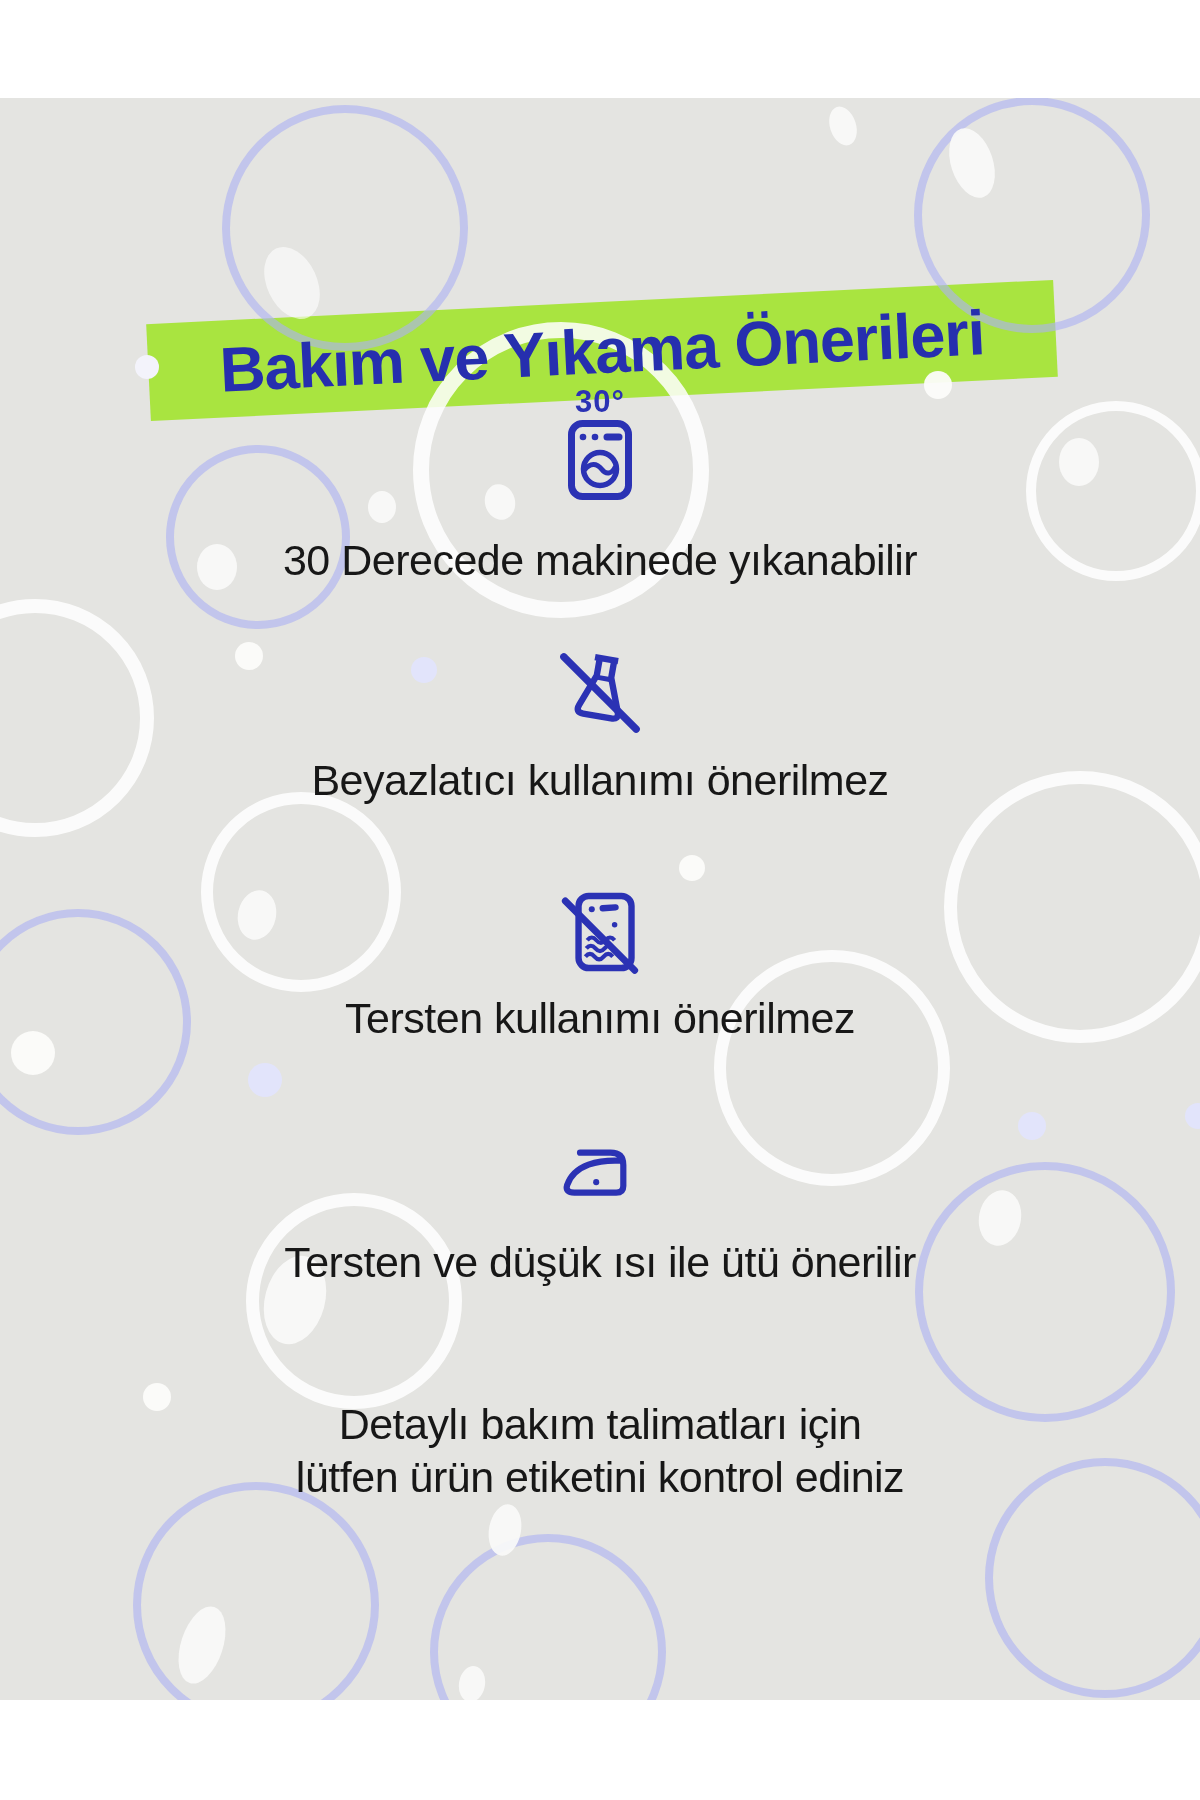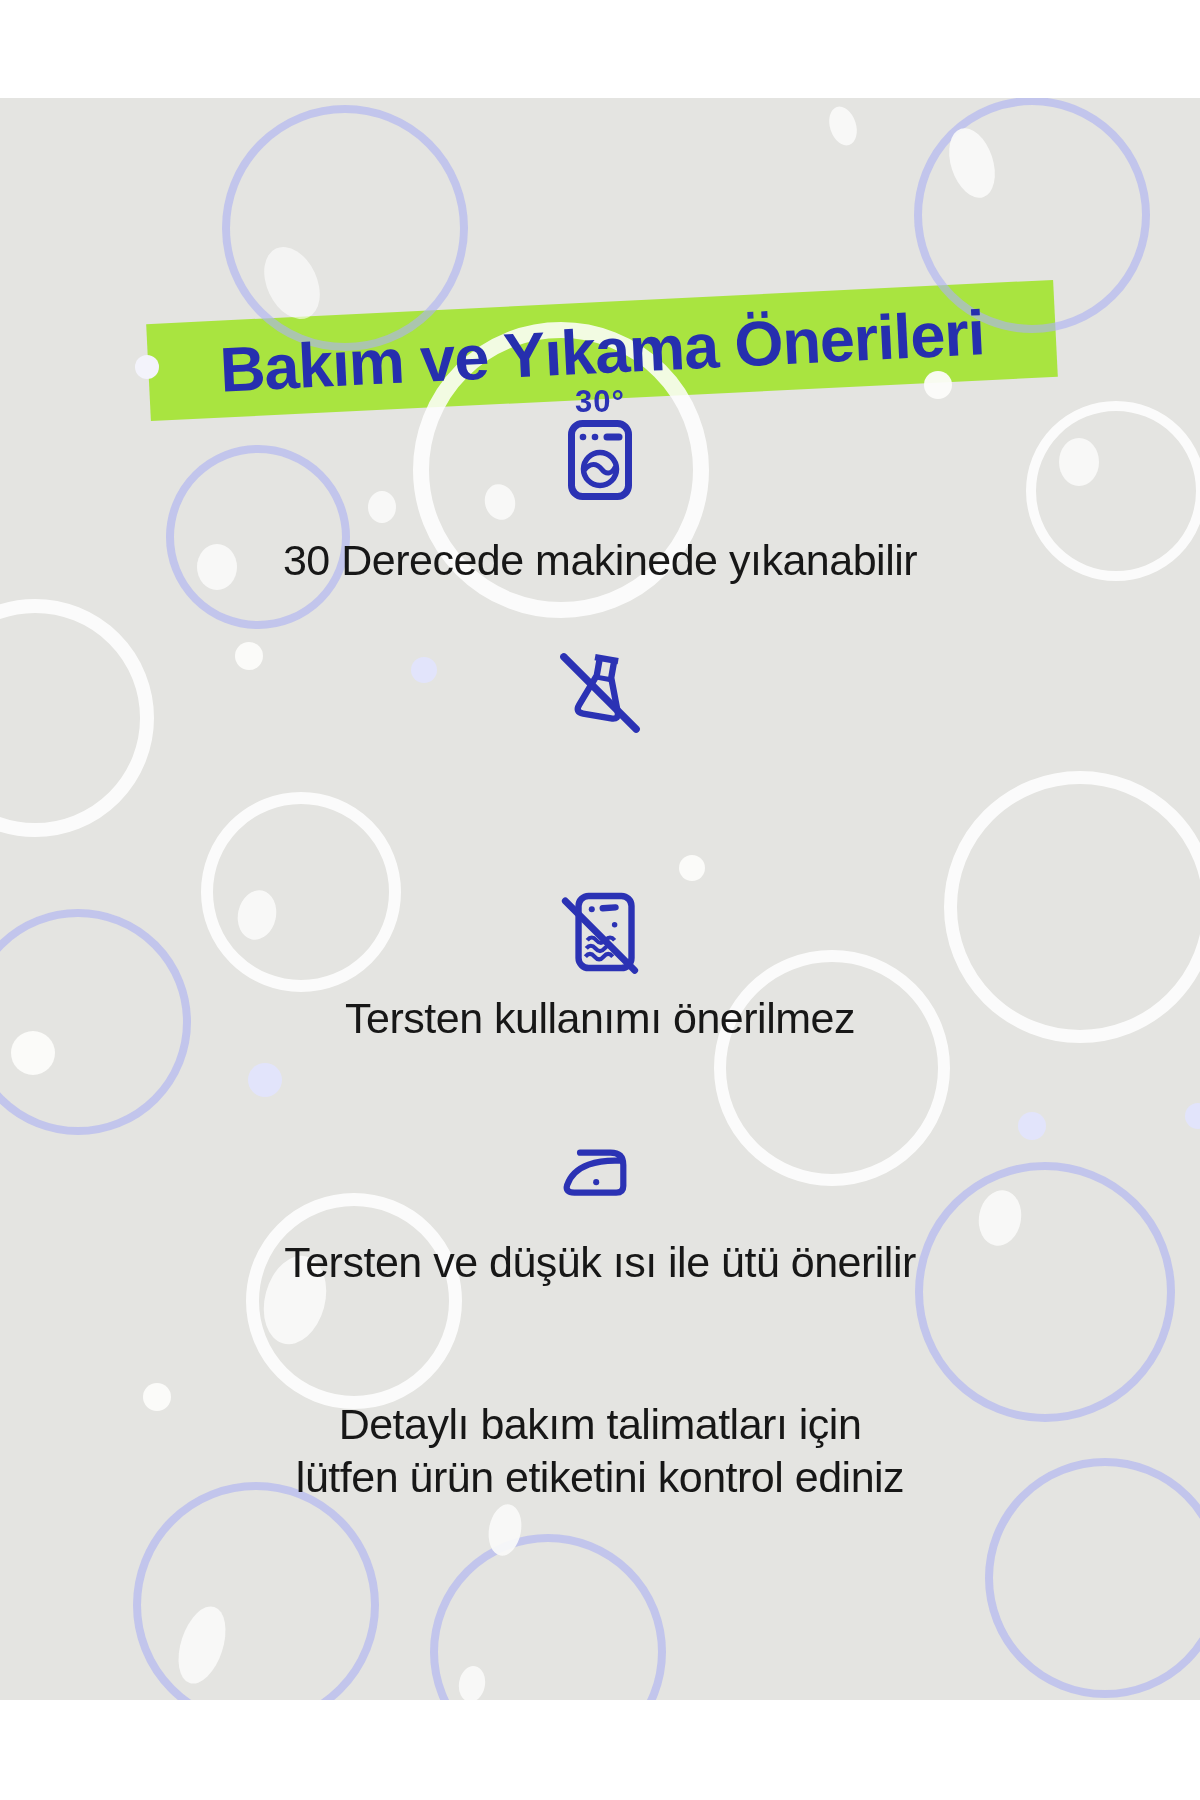--- a/index.html
+++ b/index.html
@@ -123,20 +123,21 @@
         <svg width="86" height="86" viewBox="0 0 88 88">
           <g transform="rotate(10 46 42)">
             <path class="stroke" d="M33 9 H 57" stroke-width="6.5"></path>
             <path class="stroke" d="M38 11 V 27 L 25.5 60 Q 22.5 68 31 68 H 60 Q 68.5 68 65.5 60 L 53 27 V 11" stroke-width="6.5" stroke-linejoin="round"></path>
             <path class="stroke" d="M38 29 H 53" stroke-width="5"></path>
           </g>
           <line class="stroke" x1="7" y1="7" x2="81" y2="81" stroke-width="7.5" stroke-linecap="round"></line>
         </svg>
       </span>
     </div>
+    <div class="row caption" style="top:658px;">Beyazlatıcı kullanımı önerilmez</div>
 
     <div class="row" style="top:792px;">
       <span class="icon-wrap">
         <svg width="84" height="84" viewBox="0 0 92 92">
           <rect class="stroke" x="22.5" y="6.5" width="58" height="79" rx="11" stroke-width="7"></rect>
           <circle class="fill" cx="37" cy="21" r="3.3"></circle>
           <line class="stroke" x1="49" y1="20" x2="63" y2="19" stroke-width="7" stroke-linecap="round"></line>
           <circle class="fill" cx="62" cy="38" r="3"></circle>
           <path class="stroke" d="M32 55 q 5 -6 10 0 t 10 0 t 10 0" stroke-width="4.5"></path>
           <path class="stroke" d="M31 64 q 5 -6 10 0 t 10 0 t 10 0" stroke-width="4.5"></path>

